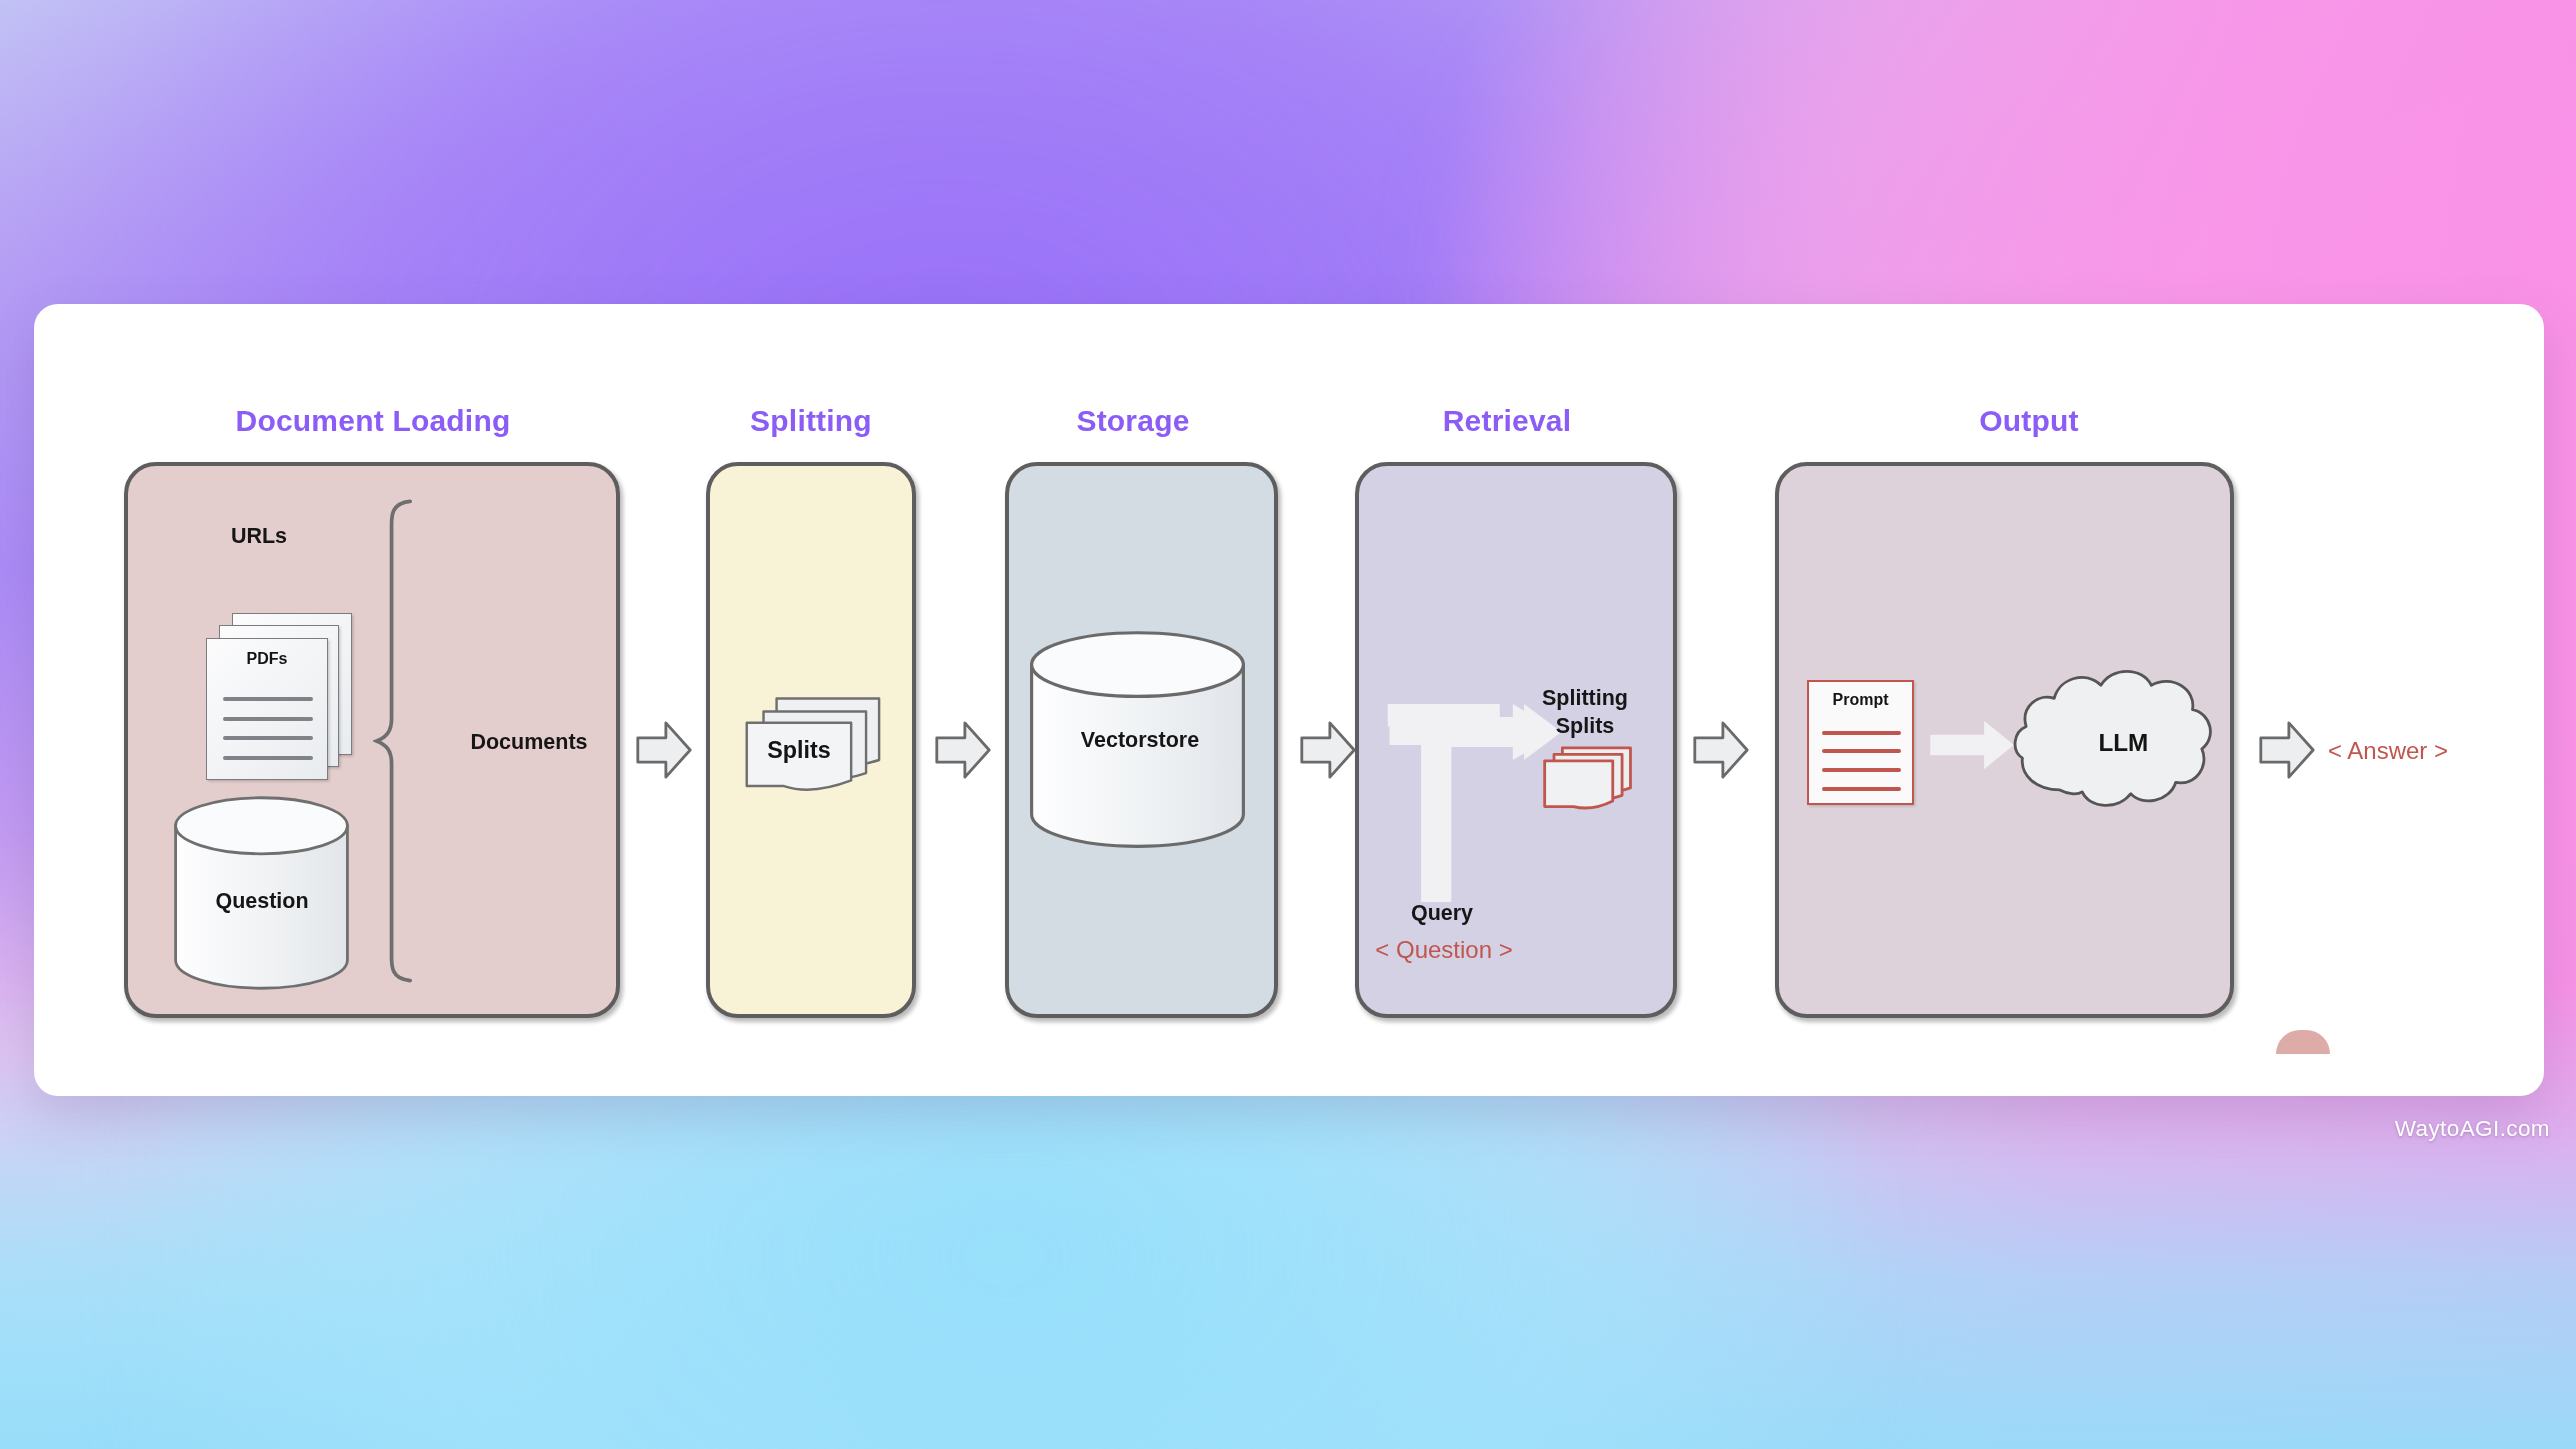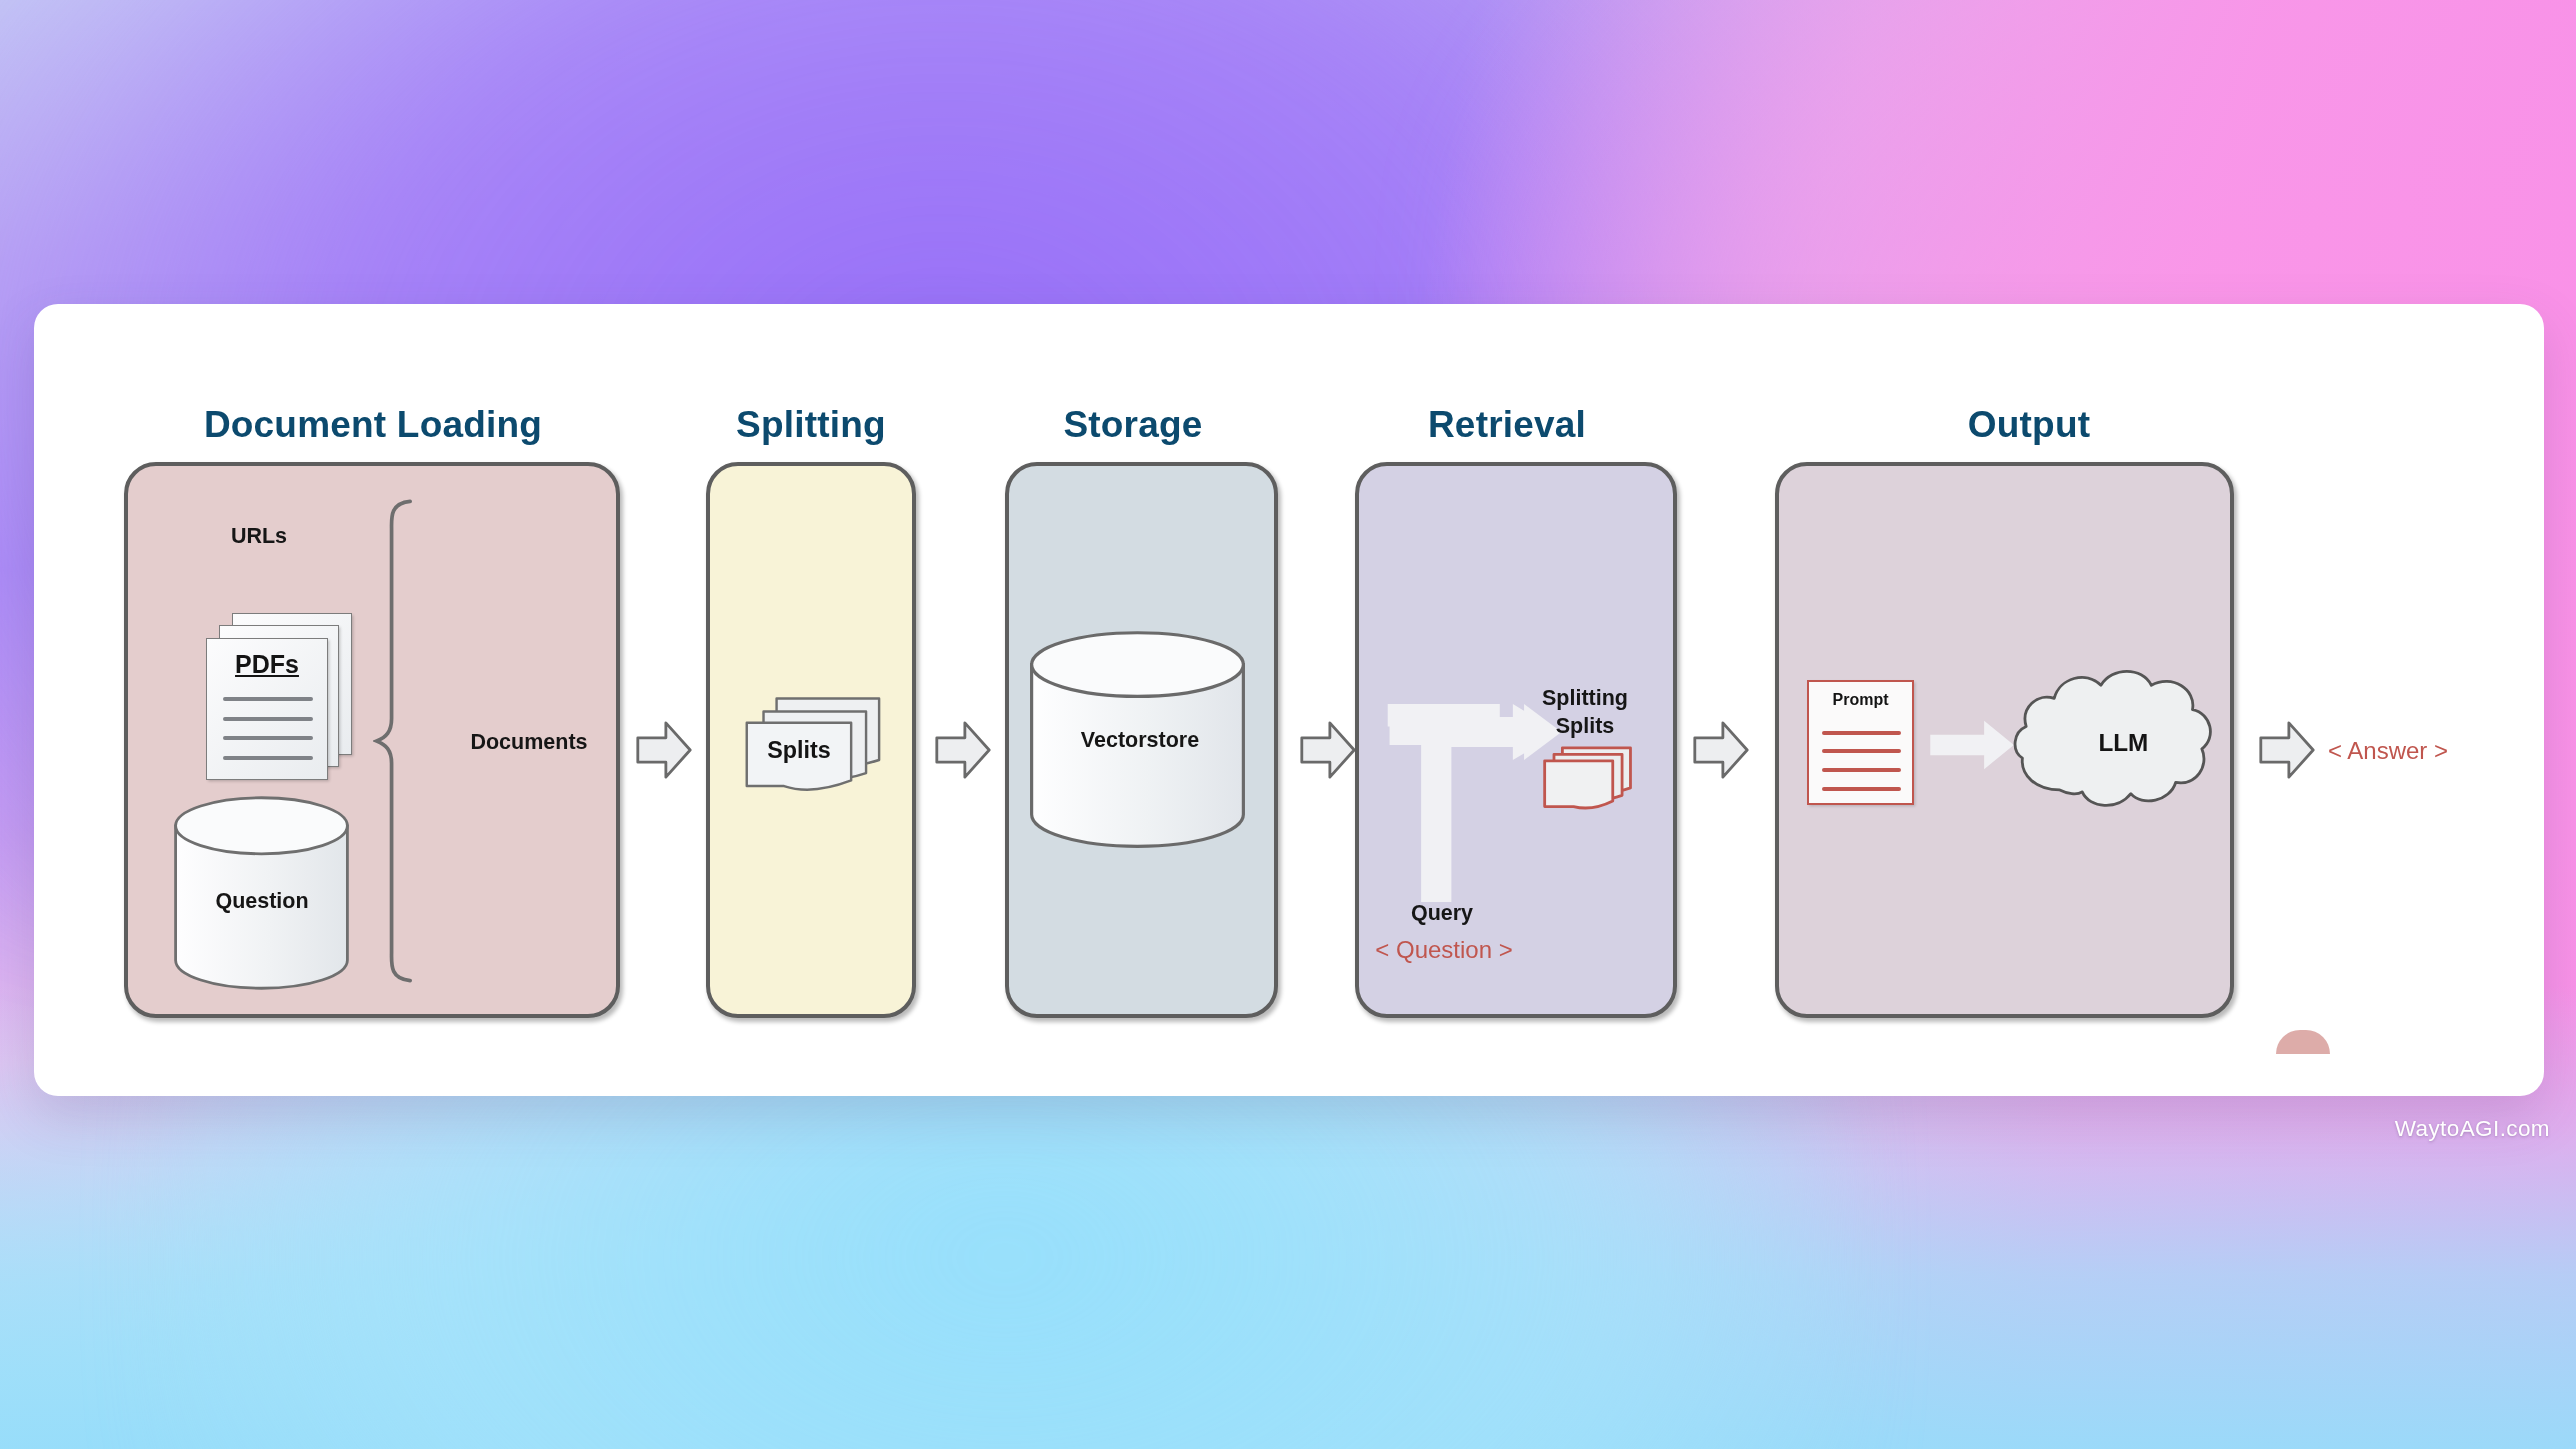--- a/index.html
+++ b/index.html
@@ -96,23 +96,23 @@
     width: 2510px;
     height: 792px;
     background: #ffffff;
     border-radius: 24px;
     box-shadow: 0 20.6px 51px rgba(70,60,110,0.17);
   }
 
   
   .stage-title {
     position: absolute;
-    font-size: 37px;
+    font-size: 30px;
     font-weight: bold;
-    color: #0c4a6e;
+    color: #8b5cf6;
     letter-spacing: 0.2px;
     text-align: center;
     white-space: nowrap;
     transform: translateX(-50%);
   }
 
   
   .panel {
     position: absolute;
     border: 4.7px solid #5e5e5e;
@@ -229,21 +229,21 @@
   <div class="stage-title" style="left:2005px; top:404px;margin-left:24px;">Output</div>
 
   <div class="panel panel-doc" style="left:124px; top:462px; width:496px; height:556px;"></div>
 
   <div class="lbl" style="left:259px; top:524px;">URLs</div>
 
   <div class="doc-sheet" style="left:232px; top:613px; width:120px; height:142px;"></div>
   <div class="doc-sheet" style="left:219px; top:625px; width:120px; height:142px;"></div>
   <div class="doc-sheet" style="left:206px; top:638px; width:122px; height:142px;">
     <div style="position:absolute; left:0; top:11.2px; width:100%; text-align:center;
-                font-size:25px; font-weight:bold; color:#141414;text-decoration:underline;">PDFs</div>
+                font-size:16px; font-weight:bold; color:#141414;">PDFs</div>
     <div class="doc-line" style="left:16px; top:58px; width:90px;"></div>
     <div class="doc-line" style="left:16px; top:78px; width:90px;"></div>
     <div class="doc-line" style="left:16px; top:97px; width:90px;"></div>
     <div class="doc-line" style="left:16px; top:117px; width:90px;"></div>
   </div>
 
   <svg class="cyl" style="left:170px; top:794px;" width="183" height="198" viewBox="0 0 196 212">
     <defs>
       <linearGradient id="cylGrad1" x1="0" y1="0" x2="1" y2="0">
         <stop offset="0%" stop-color="#fefeff"></stop>

